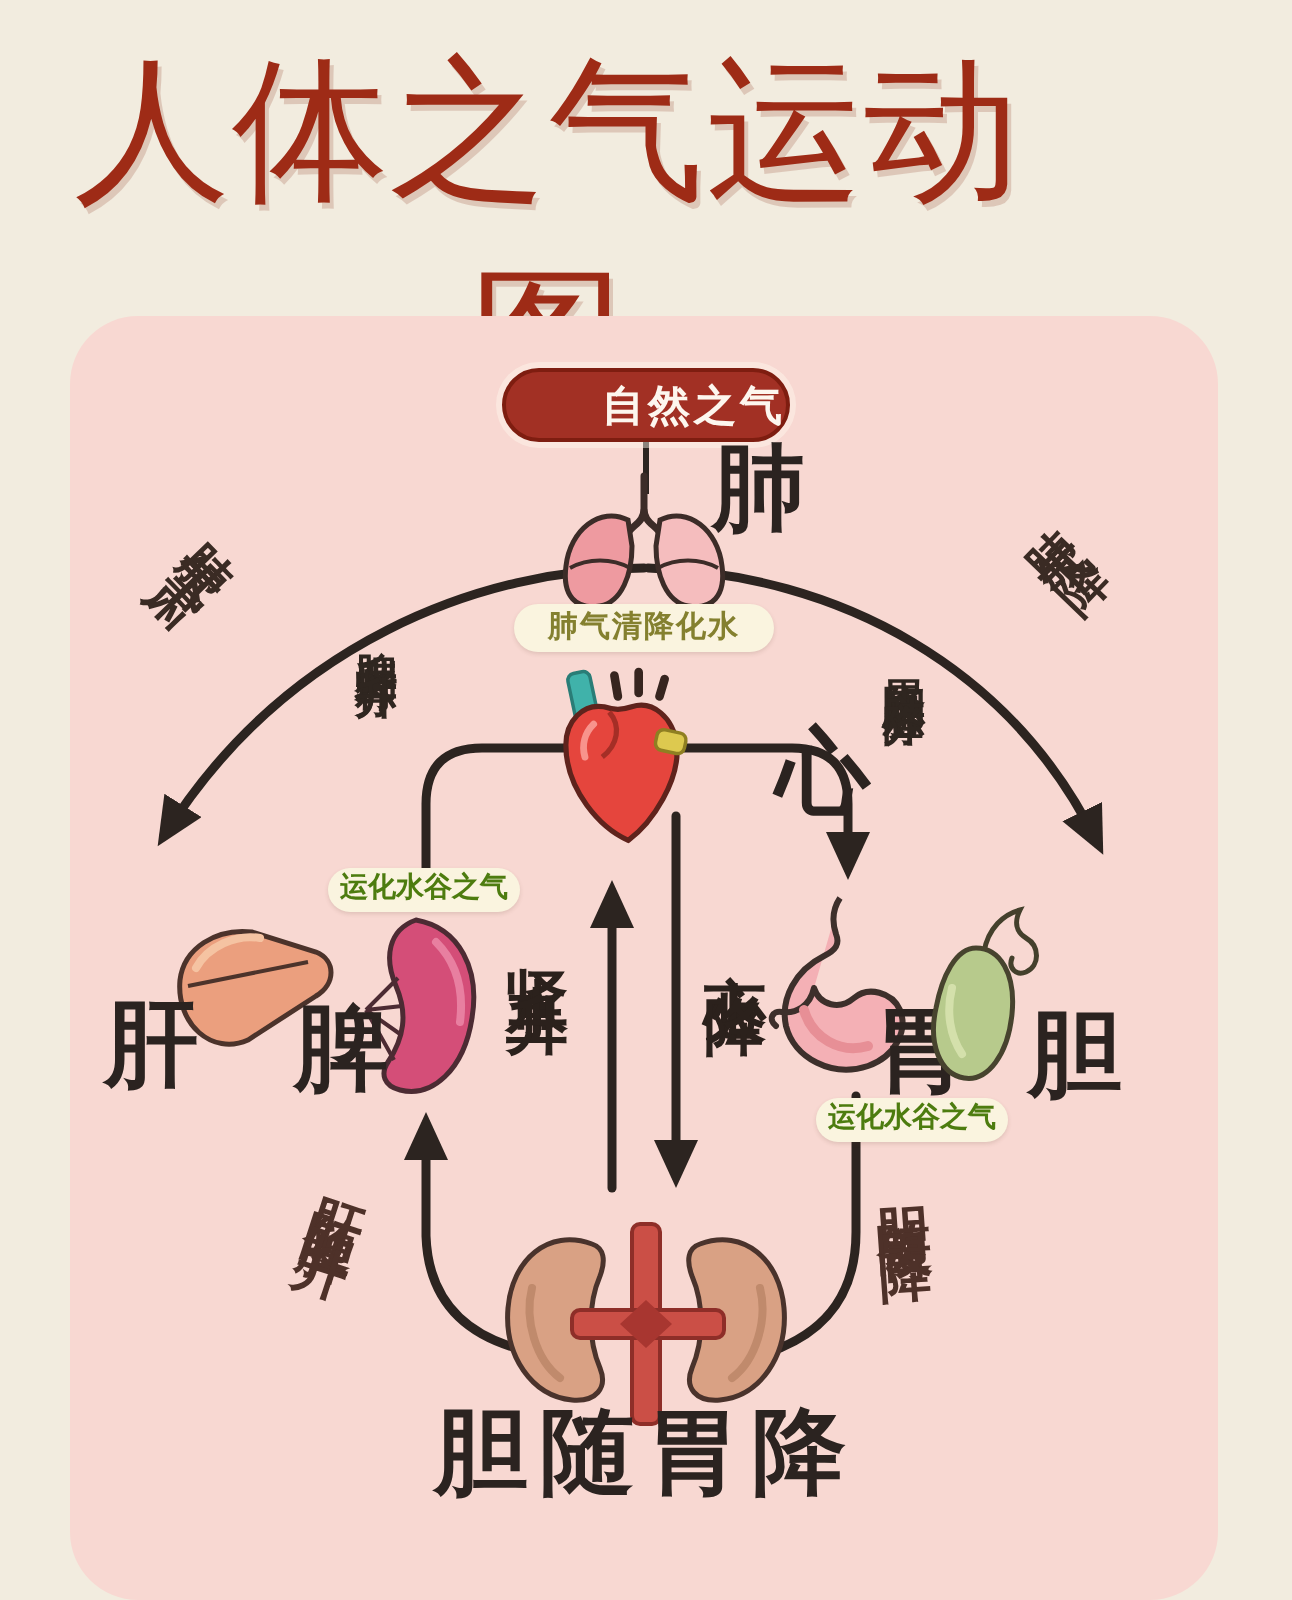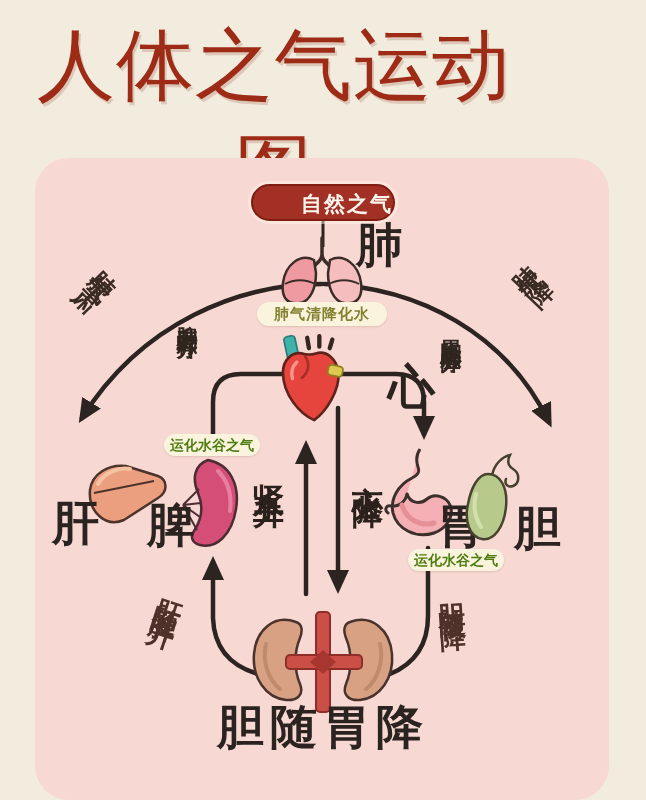--- a/index.html
+++ b/index.html
@@ -27,21 +27,21 @@
     color:#fdf6ee;font-size:21px;font-weight:bold;line-height:35px;
     text-align:right;letter-spacing:2px;box-shadow:0 0 0 3px rgba(255,248,238,0.45);
     box-sizing:border-box;
   }
   .organ-label{
     position:absolute;font-family:"Liberation Serif","DejaVu Serif",serif;
     font-size:47px;font-weight:900;color:#2b2320;line-height:1;
   }
   .badge{
     position:absolute;background:#faf4df;border-radius:12px;
-    text-align:center;font-weight:bold;box-shadow:0 1px 2px rgba(90,60,40,0.15);
+    text-align:center;font-weight:bold;box-shadow:0 1px 2px rgba(90,60,40,0.15);font-family:Liberation Serif, serif;
   }
   .badge.green{color:#4d7c0f;}
   .badge.olive{color:#84802f;}
   .vtext{
     position:absolute;writing-mode:vertical-rl;text-orientation:upright;
     color:#2f2620;font-weight:bold;line-height:1;
   }
   .col-small{font-size:21px;letter-spacing:2px;}
   .col-big{font-size:31px;font-weight:900;letter-spacing:4px;color:#2b211c;}
   .arc-label{font-size:25px;letter-spacing:7px;color:#3a2b24;font-weight:900;}

